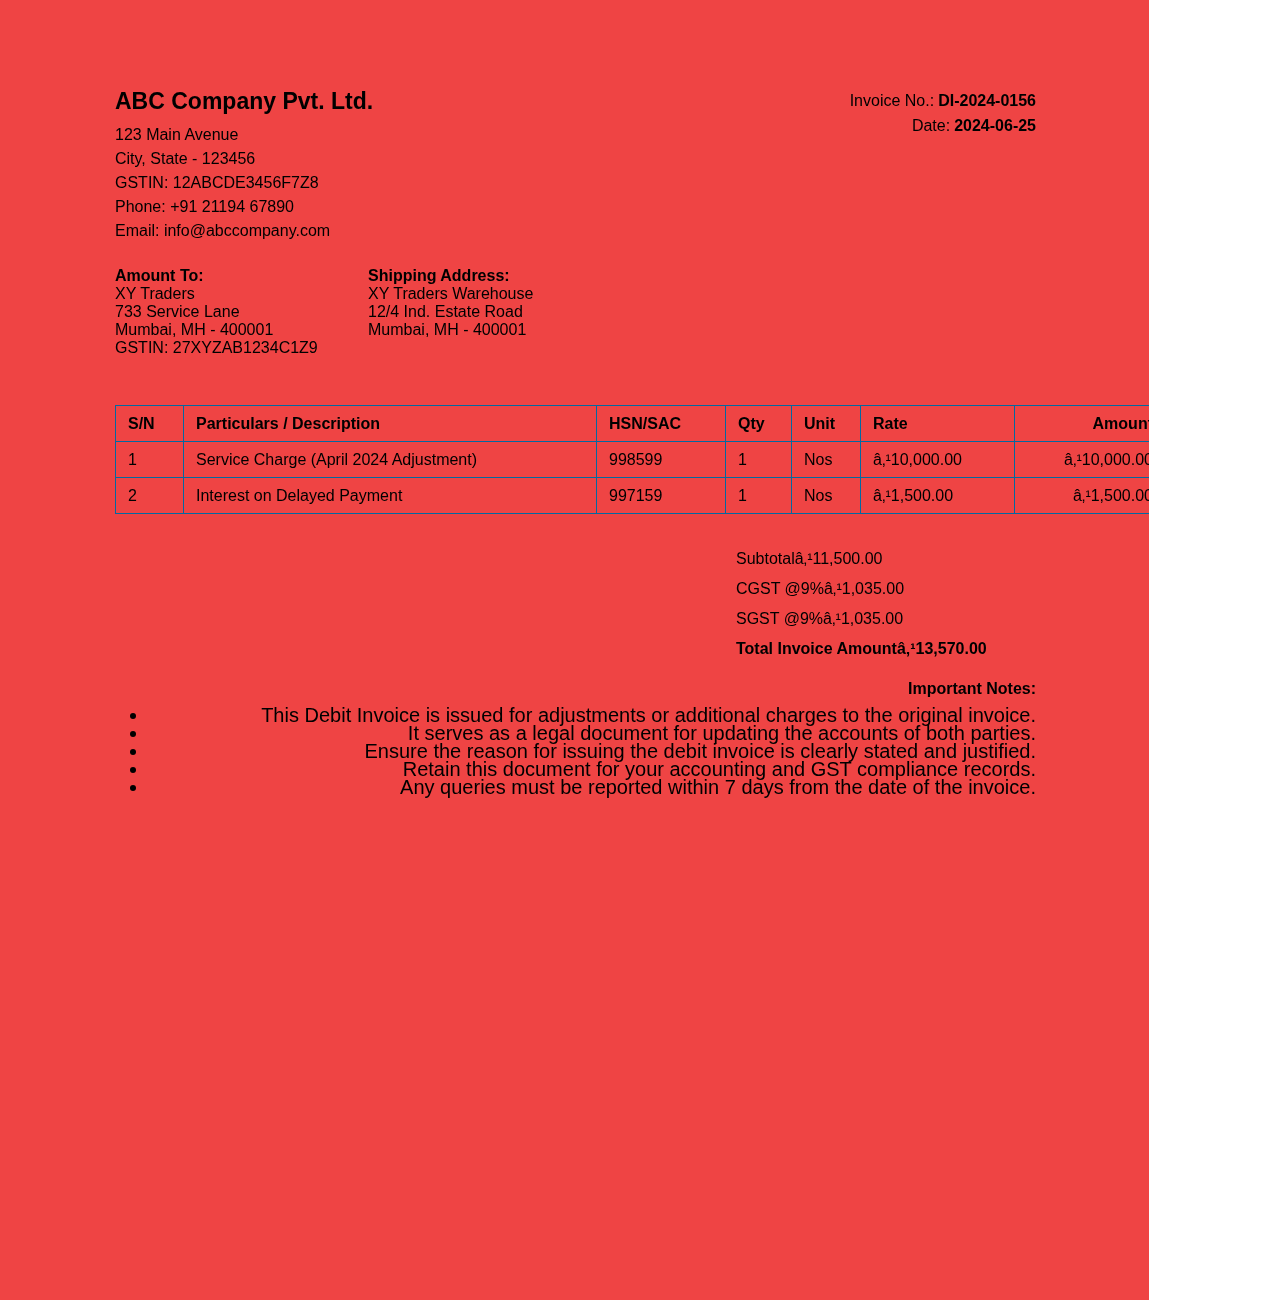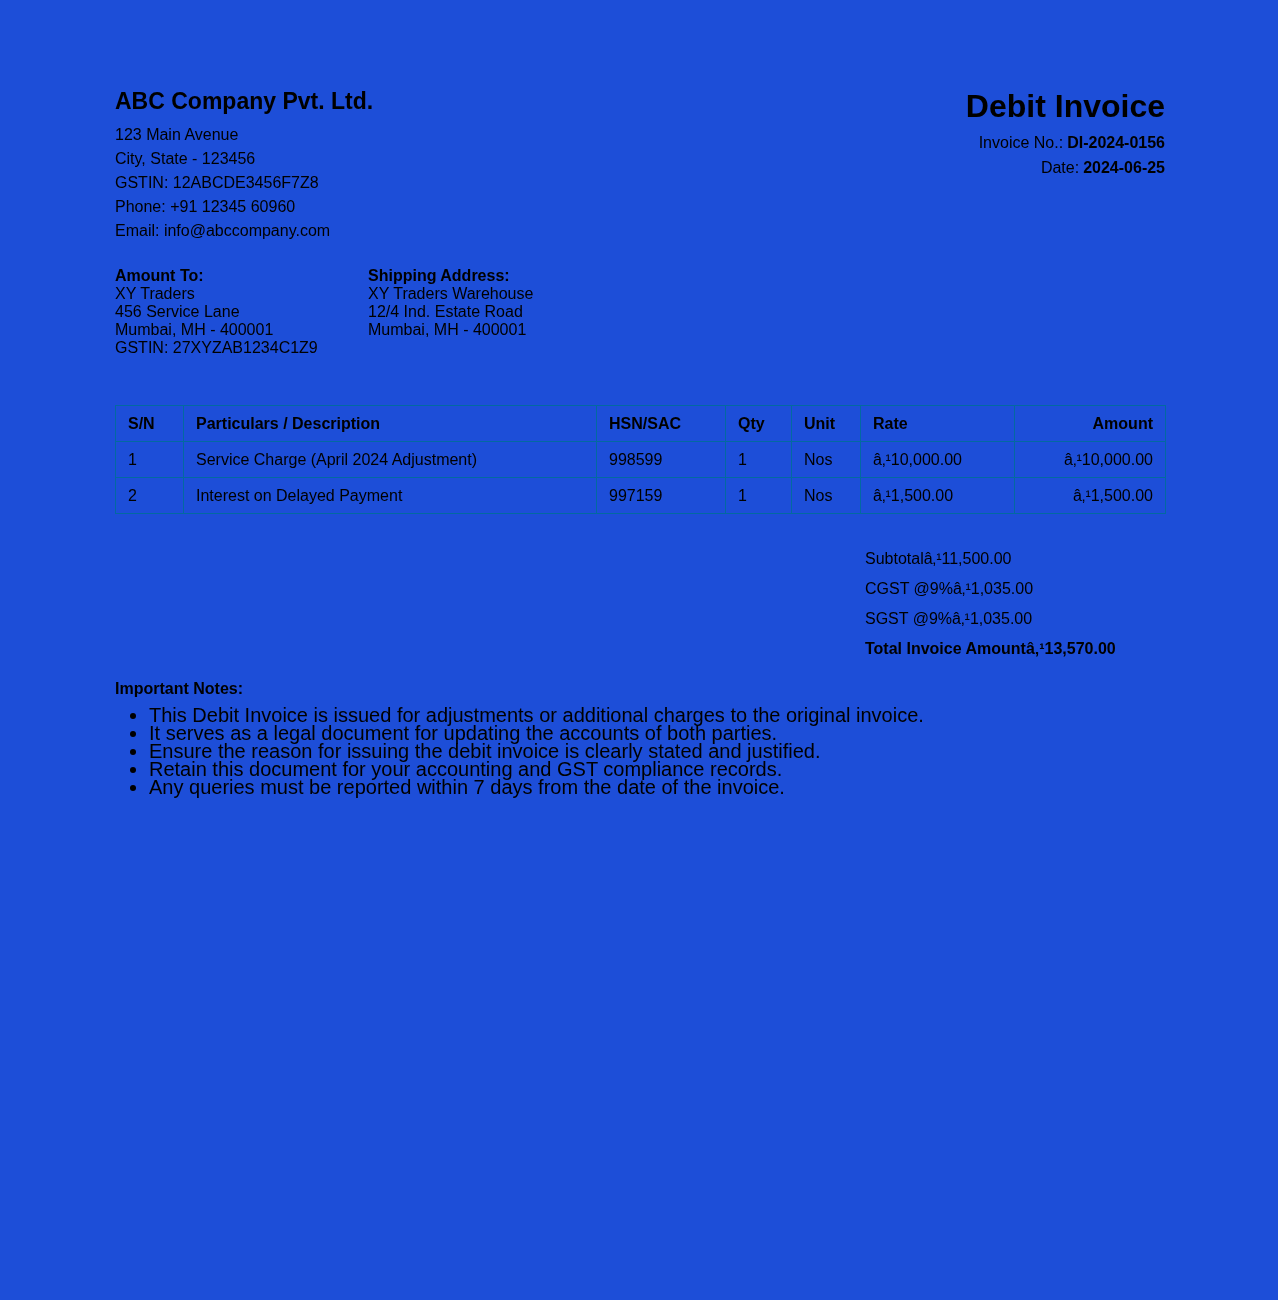--- a/index.html
+++ b/index.html
@@ -3,23 +3,23 @@
 <meta charset="utf-8">
 <style>
   * { margin: 0; padding: 0; box-sizing: border-box; }
   html, body { background: #ffffff; }
   body {
     font-family: "Liberation Sans", sans-serif;
     color: #000000;
   }
   .page {
     position: relative;
-    width: 1278px;
+    width: 1149px;
     height: 1300px;
-    background: #1d4ed8;
+    background: #ef4444;
     overflow: hidden;
   }
   .content {
     padding: 88px 113px 0 115px; 
   }
 
   
   .header {
     display: flex;
     justify-content: space-between;
@@ -96,21 +96,21 @@
   }
   .totals-row {
     display: flex;
     justify-content: flex-start;
     font-size: 16px;
     line-height: 30px;
   }
   .totals-row.bold { font-weight: bold; }
 
   
-  .notes { margin-top: 16px; }
+  .notes { margin-top: 16px; text-align: right; }
   .notes-heading {
     font-size: 16px;
     line-height: 18px;
     font-weight: bold;
     margin-bottom: 8px;
   }
   .notes ul {
     margin: 0;
     padding-left: 34px;
   }
@@ -125,40 +125,39 @@
 <div class="page">
   <div class="content">
 
     <div class="header">
       <div class="company-block">
         <div class="company-name">ABC Company Pvt. Ltd.</div>
         <div class="company-address">
           <div class="addr-line">123 Main Avenue</div>
           <div class="addr-line">City, State - 123456</div>
           <div class="addr-line">GSTIN: 12ABCDE3456F7Z8</div>
-          <div class="addr-line">Phone: +91 12345 60960</div>
+          <div class="addr-line">Phone: +91 21194 67890</div>
           <div class="addr-line">Email: info@abccompany.com</div>
         </div>
       </div>
       <div class="invoice-head">
-        <div class="invoice-title">Debit Invoice</div>
         <div class="invoice-meta-line">
           <span>Invoice No.:</span><span class="meta-value">DI-2024-0156</span>
         </div>
         <div class="invoice-meta-line">
           <span>Date:</span><span class="meta-value">2024-06-25</span>
         </div>
       </div>
     </div>
 
     <div class="parties">
       <div class="party">
         <div class="party-heading">Amount To:</div>
         <div class="party-line">XY Traders</div>
-        <div class="party-line">456 Service Lane</div>
+        <div class="party-line">733 Service Lane</div>
         <div class="party-line">Mumbai, MH - 400001</div>
         <div class="party-line">GSTIN: 27XYZAB1234C1Z9</div>
       </div>
       <div class="party">
         <div class="party-heading">Shipping Address:</div>
         <div class="party-line">XY Traders Warehouse</div>
         <div class="party-line">12/4 Ind. Estate Road</div>
         <div class="party-line">Mumbai, MH - 400001</div>
       </div>
     </div>

